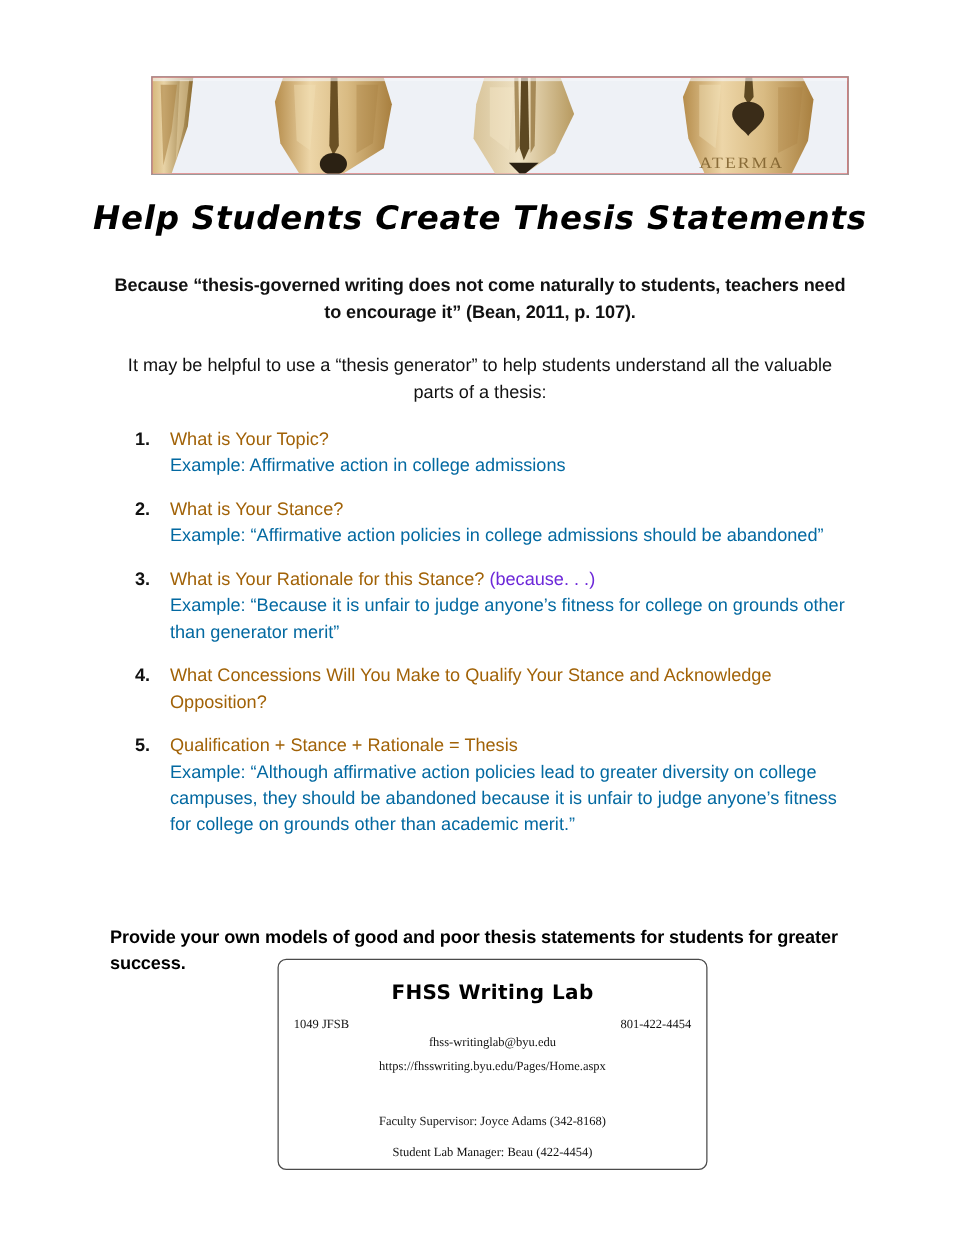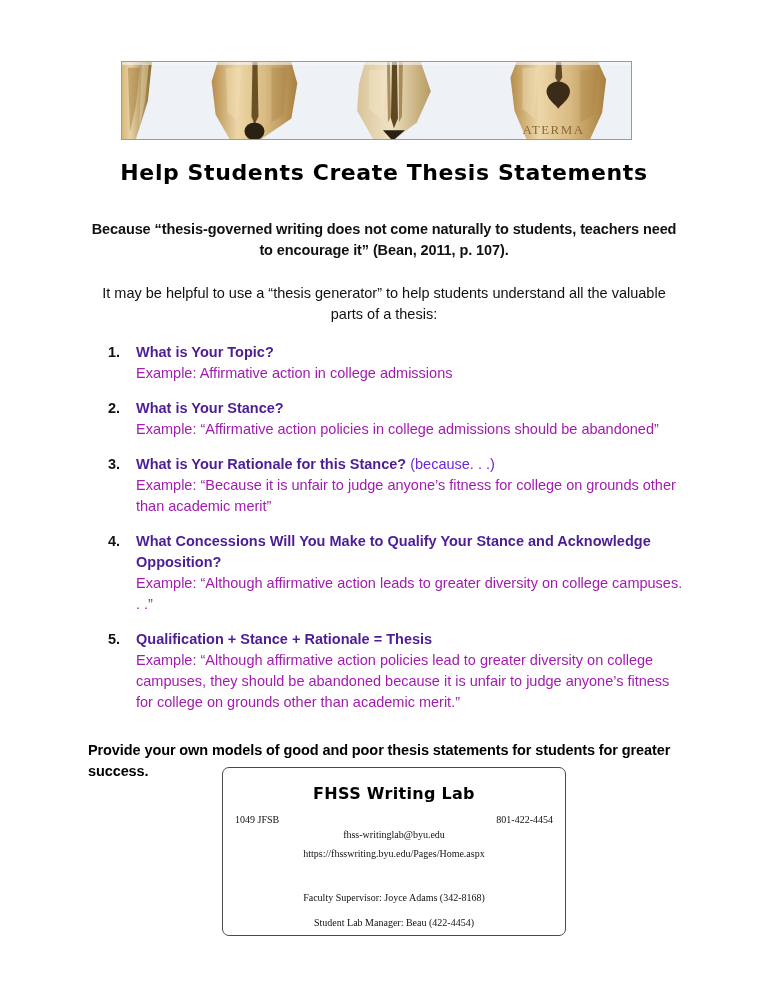--- a/index.html
+++ b/index.html
@@ -20,41 +20,42 @@
     position: absolute;
     inset: 0;
     background: #ffffff;
   }
 
   
   .banner {
     position: absolute;
     left: 121px;
     top: 61px;
-    width: 511px;
+    width: 558px;
     height: 79px;
     border: 1px solid #9a9a9a;
     box-sizing: border-box;
     background: #ef4444;
     overflow: hidden;
   }
   .banner svg { display: block; width: 100%; height: 100%; }
 
   
   .doc-title {
     position: absolute;
     left: 0;
     top: 160px;
     width: 768px;
     text-align: center;
     font-family: "DejaVu Sans", sans-serif;
     font-weight: bold;
-    font-size: 22px;
+    font-size: 26px;
     letter-spacing: 0.6px;
     color: #000;
+    font-style: italic;
   }
 
   
   .body-block {
     position: absolute;
     left: 88px;
     width: 592px;
     font-size: 14.5px;
     line-height: 21px;
     color: #111;
@@ -87,31 +88,31 @@
     left: 0;
     top: 0;
     width: 24px;
     font-weight: bold;
     color: #111;
   }
   .step-body {
     margin-left: 28px;
   }
   .step-q {
-    font-weight: bold;
-    color: #4c1d95;
+    font-weight: normal;
+    color: #a16207;
   }
   .step-q-tail {
     font-weight: normal;
     color: #6d28d9;
   }
   .step-ex {
     display: block;
     font-weight: normal;
-    color: #a21caf;
+    color: #0369a1;
   }
 
   .closing-bold {
     position: absolute;
     left: 88px;
     top: 740px;
     width: 620px;
     font-size: 14.5px;
     line-height: 21px;
     font-weight: bold;
@@ -243,29 +244,28 @@
       <div class="step-body">
         <span class="step-q">What is Your Stance?</span><span class="step-q-tail"></span>
         <span class="step-ex">Example: “Affirmative action policies in college admissions should be abandoned”</span>
       </div>
     </div>
 
     <div class="step">
       <span class="step-num">3.</span>
       <div class="step-body">
         <span class="step-q">What is Your Rationale for this Stance?</span><span class="step-q-tail"> (because. . .)</span>
-        <span class="step-ex">Example: “Because it is unfair to judge anyone’s fitness for college on grounds other than academic merit”</span>
+        <span class="step-ex">Example: “Because it is unfair to judge anyone’s fitness for college on grounds other than generator merit”</span>
       </div>
     </div>
 
     <div class="step">
       <span class="step-num">4.</span>
       <div class="step-body">
         <span class="step-q">What Concessions Will You Make to Qualify Your Stance and Acknowledge Opposition?</span><span class="step-q-tail"></span>
-        <span class="step-ex">Example: “Although affirmative action leads to greater diversity on college campuses. . .”</span>
       </div>
     </div>
 
     <div class="step">
       <span class="step-num">5.</span>
       <div class="step-body">
         <span class="step-q">Qualification + Stance + Rationale = Thesis</span><span class="step-q-tail"></span>
         <span class="step-ex">Example: “Although affirmative action policies lead to greater diversity on college campuses, they should be abandoned because it is unfair to judge anyone’s fitness for college on grounds other than academic merit.”</span>
       </div>
     </div>

